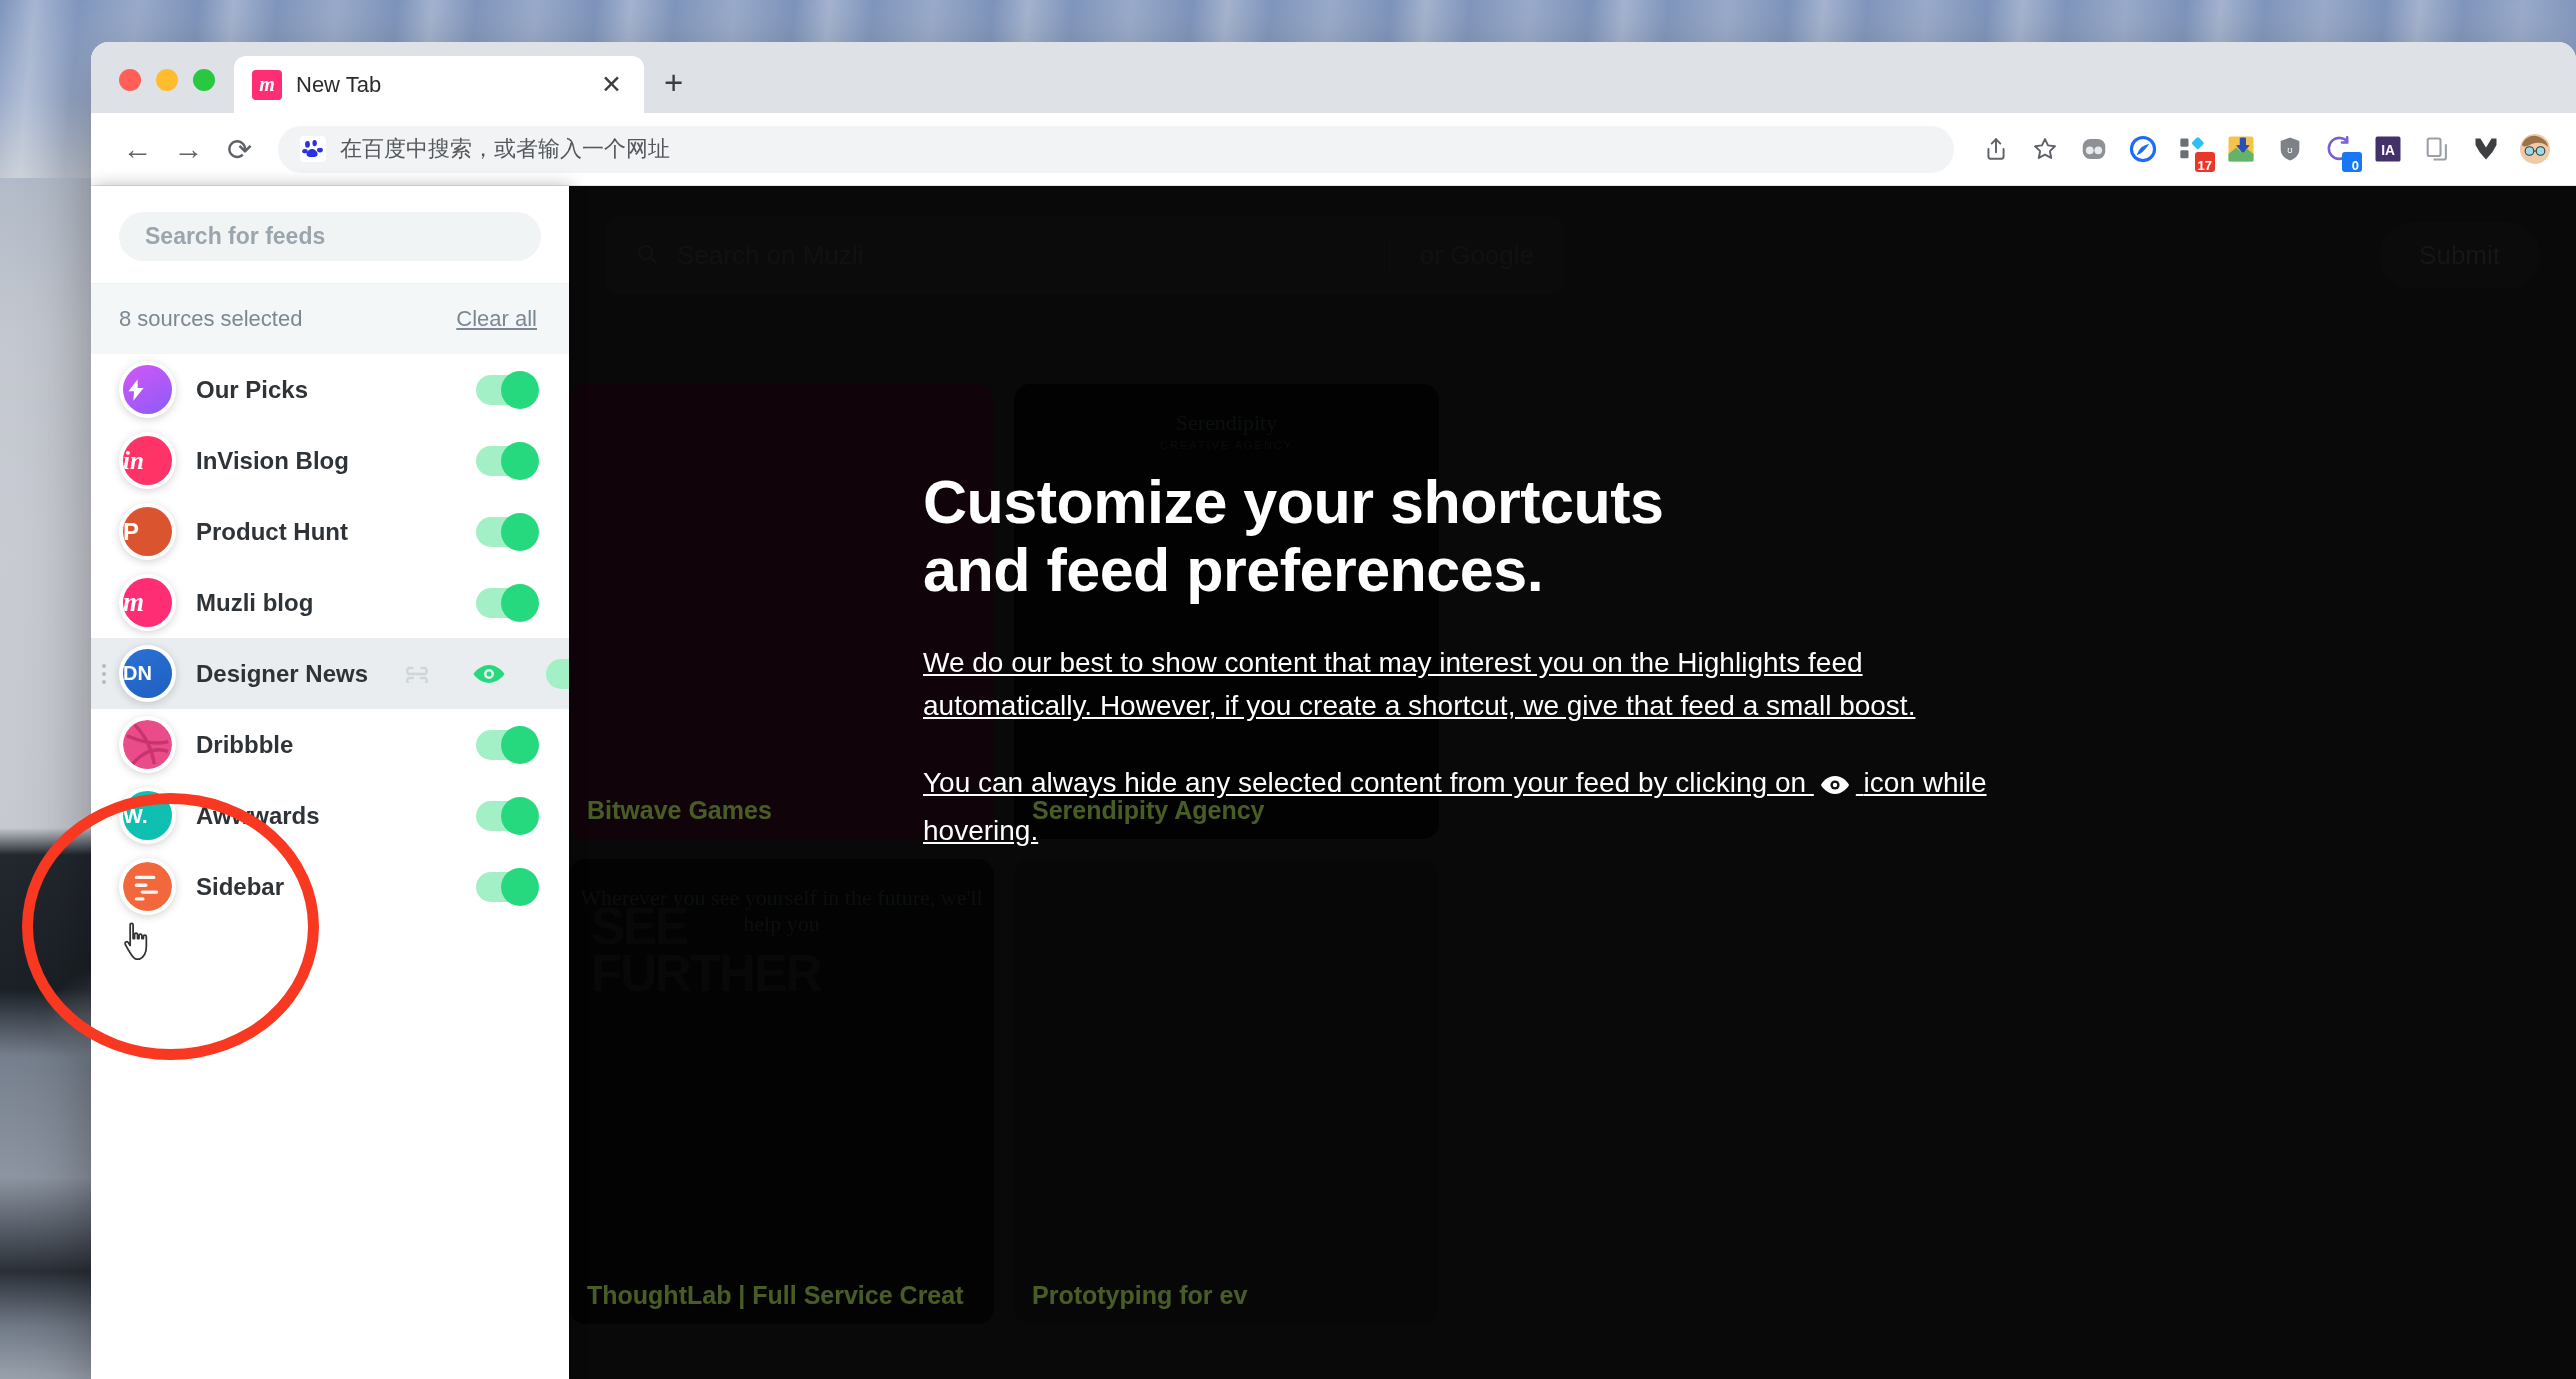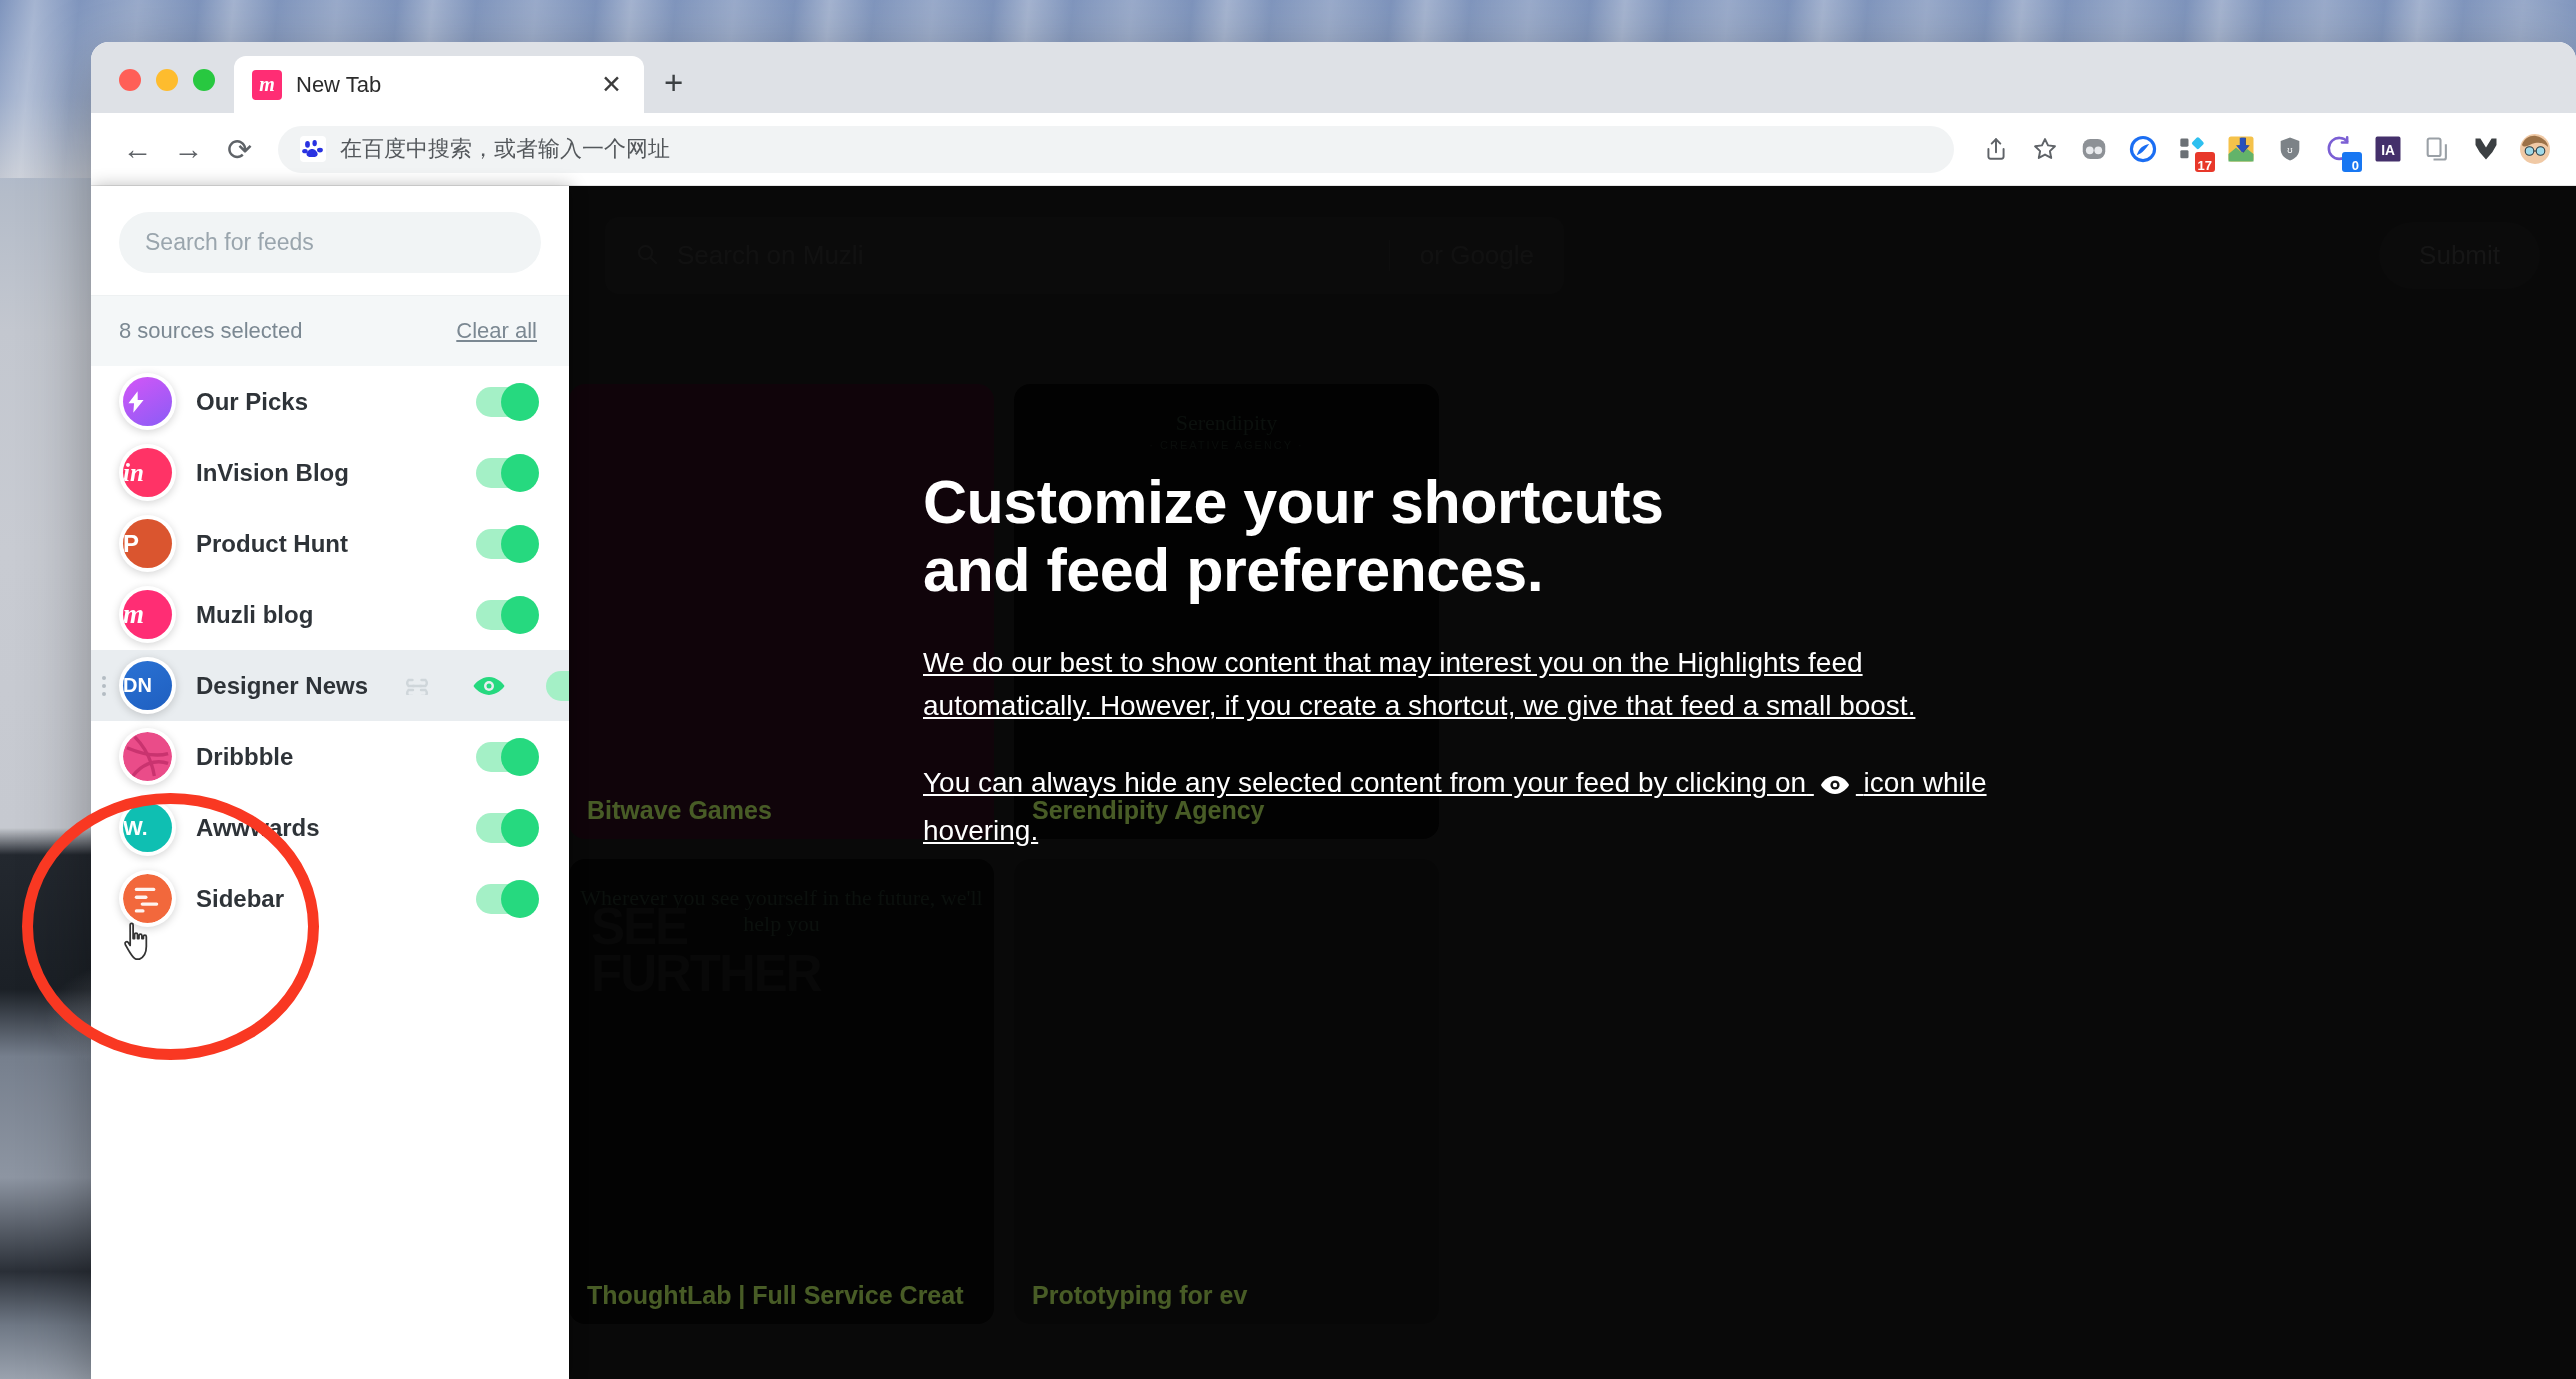--- a/index.html
+++ b/index.html
@@ -103,22 +103,22 @@
   #page { position: relative; height: calc(100% - 144px); display:flex; background:#121212; }
 
   
   #sidebar {
     width: 478px; background:#fff; height:100%;
     display:flex; flex-direction: column; position:relative; z-index: 5;
     box-shadow: 2px 0 16px rgba(0,0,0,0.28);
   }
   #sidebar-search-wrap { padding: 26px 28px 22px 28px; background:#fff; }
   #sidebar-search {
-    height: 61px; background:#f1f4f5; border-radius: 31px;
-    display:flex; align-items:center; padding: 0 26px; cursor:text;
+    height: 49px; background:#f1f4f5; border-radius: 31px;
+    display:flex; align-items:center; padding: 0 26px; cursor:text;font-weight:bold;
   }
   #sidebar-search-text { font-size: 23px; color:#9aa5ad; }
 
   #sources-bar {
     background:#f4f7f8; height: 71px; display:flex; align-items:center;
     justify-content: space-between; padding: 0 32px 0 28px;
     border-top: 1px solid #eef1f2;
   }
   #sources-count { font-size: 22px; color:#7b8892; }
   #clear-all { font-size: 22px; color:#7b8892; text-decoration: underline; cursor:pointer; }

